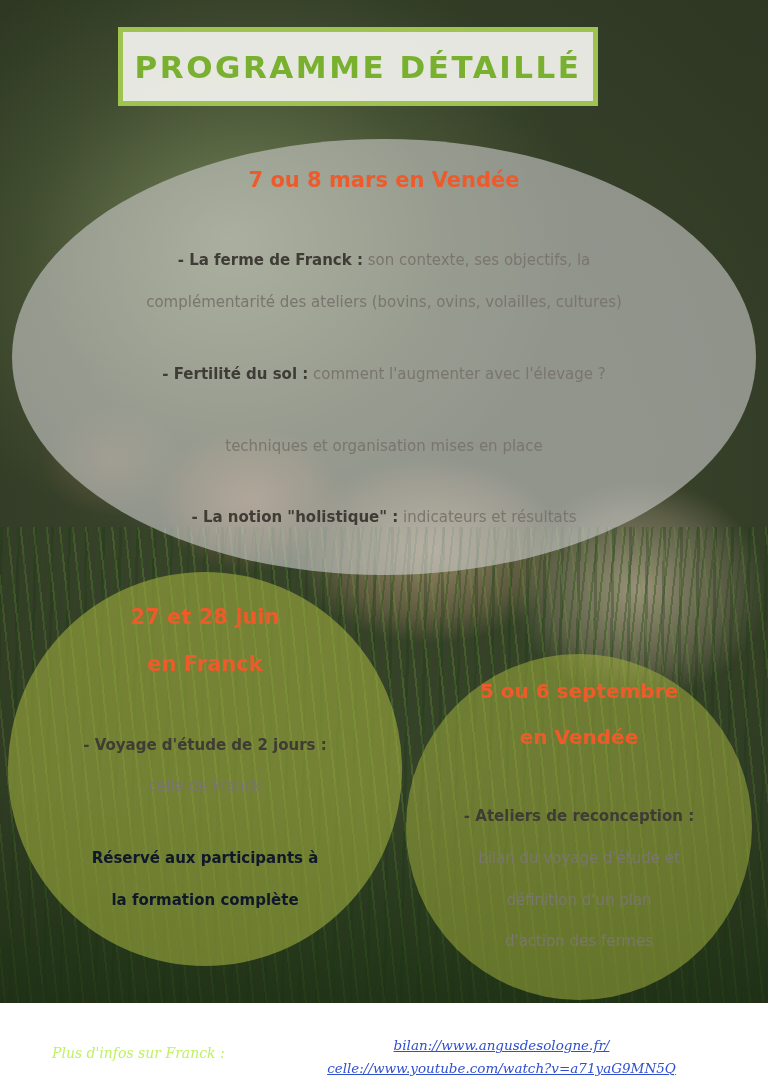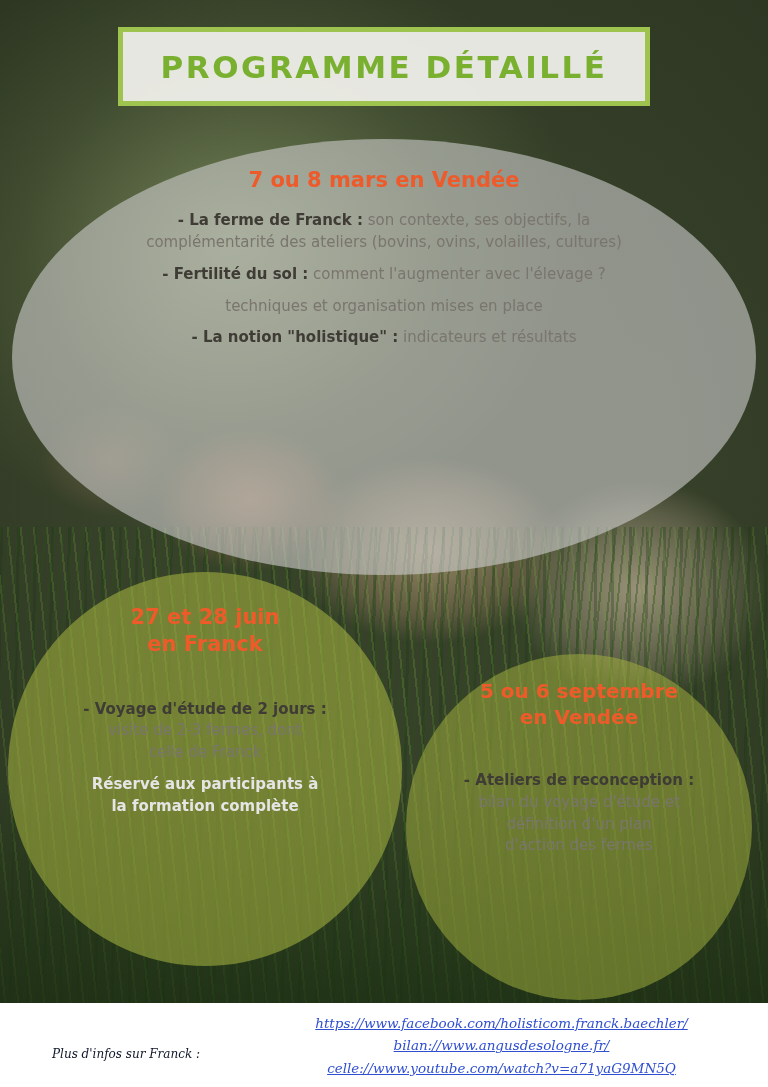--- a/index.html
+++ b/index.html
@@ -81,21 +81,21 @@
     left: 0; right: 0; bottom: 0;
     height: 84px;
     background: #ffffff;
   }
 
   
   .title-box {
     position: absolute;
     left: 118px;
     top: 27px;
-    width: 532px;
+    width: 480px;
     height: 79px;
     background: rgba(243,243,238,0.93);
     border: 5px solid #9ec34f;
     box-sizing: border-box;
     display: flex;
     align-items: center;
     justify-content: center;
   }
   .title-text {
     font-family: "DejaVu Sans", sans-serif;
@@ -109,20 +109,21 @@
 
   
   .blob {
     position: absolute;
     border-radius: 50%;
     box-sizing: border-box;
     display: flex;
     flex-direction: column;
     align-items: center;
     text-align: center;
+    gap: 20px;
   }
   .blob-gray {
     left: 12px;
     top: 139px;
     width: 744px;
     height: 436px;
     background: rgba(205,205,205,0.60);
     padding-top: 28px;
   }
   .blob-olive {
@@ -163,42 +164,41 @@
     padding: 0 6px;
   }
   .blob-gray .line { padding: 0 14px; }
   .strong {
     color: #3f3b35;
     font-weight: bold;
   }
   .body-dark {
     color: #3f3b35;
     font-weight: bold;
-    margin-top: 24px;
   }
   .body-muted {
     color: #7a756d;
   }
   .accent {
-    color: #e5e5e5;
+    color: #0f172a;
     font-weight: bold;
   }
 
   .spacer-s { height: 10px; }
   .spacer-m { height: 16px; }
 
   
   .footer-label {
     position: absolute;
     left: 52px;
     bottom: 26px;
     font-family: "DejaVu Serif", serif;
     font-style: italic;
-    font-size: 12px;
-    color: #0f172a;
+    font-size: 14px;
+    color: #bef264;
   }
   .footer-links {
     position: absolute;
     left: 265px;
     right: 30px;
     bottom: 8px;
     text-align: center;
   }
   .footer-links a {
     display: block;
@@ -251,21 +251,20 @@
     </p>
   </div>
 
   <div class="blob blob-olive">
     <p class="heading">27 et 28 juin</p>
     <p class="heading">en Franck</p>
 
     <div class="spacer-m"></div>
 
     <p class="line body-dark">- Voyage d'étude de 2 jours :</p>
-    <p class="line body-muted">visite de 2-3 fermes, dont</p>
     <p class="line body-muted">celle de Franck</p>
 
     <div class="spacer-s"></div>
 
     <p class="line accent">Réservé aux participants à</p>
     <p class="line accent">la formation complète</p>
   </div>
 
   <div class="blob blob-olive2">
     <p class="heading small">5 ou 6 septembre</p>
@@ -275,18 +274,17 @@
 
     <p class="line body-dark">- Ateliers de reconception :</p>
     <p class="line body-muted">bilan du voyage d'étude et</p>
     <p class="line body-muted">définition d'un plan</p>
     <p class="line body-muted">d'action des fermes</p>
   </div>
 
   <div class="footer-strip"></div>
   <div class="footer-label">Plus d'infos sur Franck :</div>
   <div class="footer-links">
-    <a href="#">https://www.facebook.com/holisticom.franck.baechler/</a>
     <a href="#">bilan://www.angusdesologne.fr/</a>
     <a href="#">celle://www.youtube.com/watch?v=a71yaG9MN5Q</a>
   </div>
 
 </div>
 
 </body></html>

